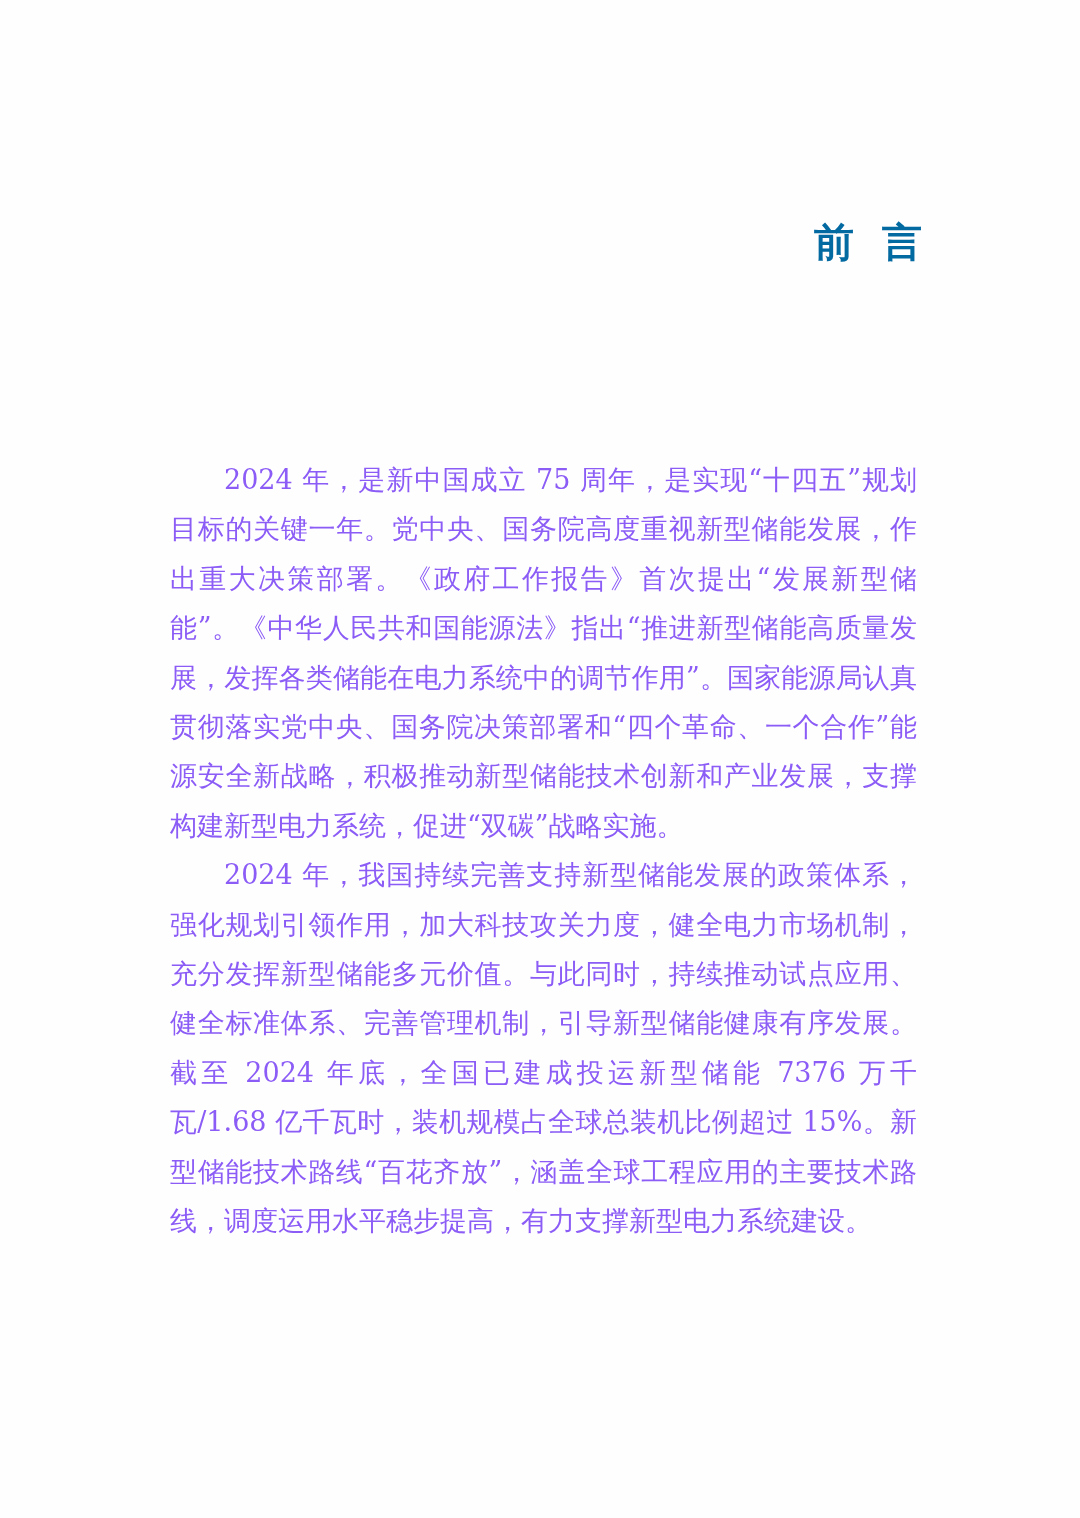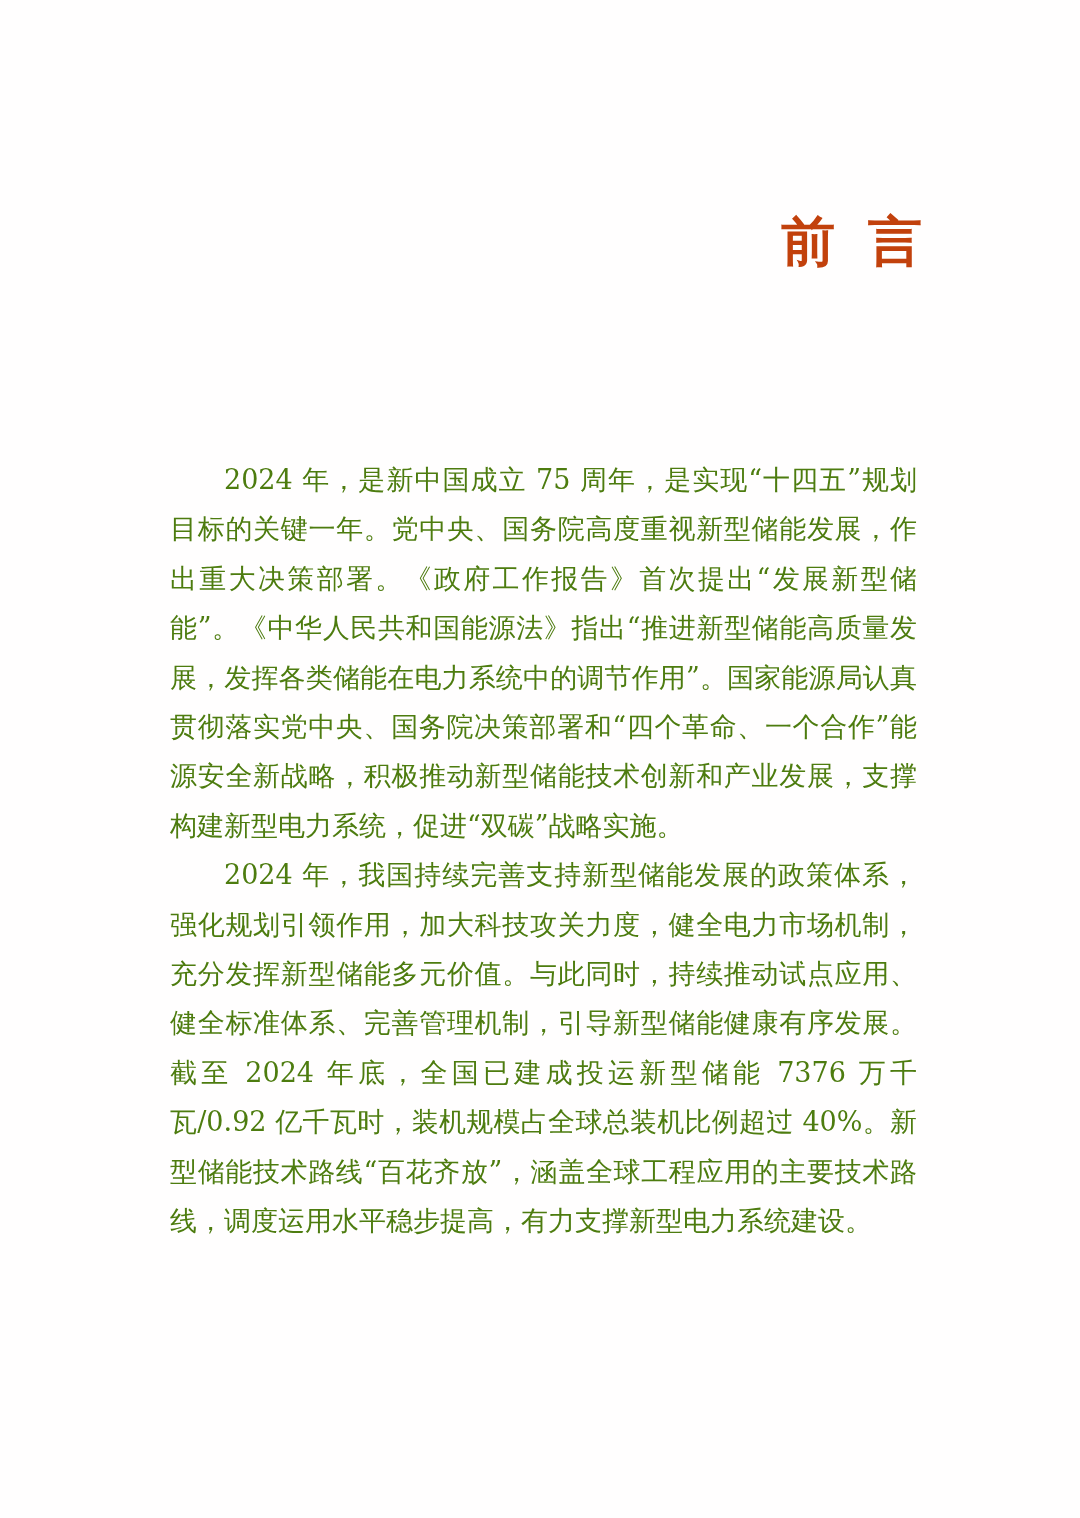--- a/index.html
+++ b/index.html
@@ -14,43 +14,43 @@
     margin: 0 auto;
     background: #fffefe;
     overflow: hidden;
     box-sizing: border-box;
   }
   .doc-title {
     margin: 212px 158px 0 0;
     text-align: right;
     font-family: "DejaVu Sans", "Liberation Sans", sans-serif;
     font-weight: bold;
-    font-size: 54px;
+    font-size: 40px;
     line-height: 60px;
     letter-spacing: 0;
     word-spacing: 14px;
-    color: #c2410c;
+    color: #0369a1;
   }
   .doc-body {
     margin: 183px 163px 0 170px;
     font-family: "DejaVu Serif", "Liberation Serif", serif;
     font-size: 27px;
     line-height: 49.4px;
-    color: #4d7c0f;
+    color: #8b5cf6;
     text-align: justify;
     text-justify: inter-ideograph;
   }
   .doc-body p {
     margin: 0;
     padding: 0;
     text-indent: 2em;
   }
 </style>
 </head>
 <body>
 
 <div class="page">
   <h1 class="doc-title">前 言</h1>
   <div class="doc-body">
     <p>2024 年，是新中国成立 75 周年，是实现“十四五”规划目标的关键一年。党中央、国务院高度重视新型储能发展，作出重大决策部署。《政府工作报告》首次提出“发展新型储能”。《中华人民共和国能源法》指出“推进新型储能高质量发展，发挥各类储能在电力系统中的调节作用”。国家能源局认真贯彻落实党中央、国务院决策部署和“四个革命、一个合作”能源安全新战略，积极推动新型储能技术创新和产业发展，支撑构建新型电力系统，促进“双碳”战略实施。</p>
-    <p>2024 年，我国持续完善支持新型储能发展的政策体系，强化规划引领作用，加大科技攻关力度，健全电力市场机制，充分发挥新型储能多元价值。与此同时，持续推动试点应用、健全标准体系、完善管理机制，引导新型储能健康有序发展。截至 2024 年底，全国已建成投运新型储能 7376 万千瓦/0.92 亿千瓦时，装机规模占全球总装机比例超过 40%。新型储能技术路线“百花齐放”，涵盖全球工程应用的主要技术路线，调度运用水平稳步提高，有力支撑新型电力系统建设。</p>
+    <p>2024 年，我国持续完善支持新型储能发展的政策体系，强化规划引领作用，加大科技攻关力度，健全电力市场机制，充分发挥新型储能多元价值。与此同时，持续推动试点应用、健全标准体系、完善管理机制，引导新型储能健康有序发展。截至 2024 年底，全国已建成投运新型储能 7376 万千瓦/1.68 亿千瓦时，装机规模占全球总装机比例超过 15%。新型储能技术路线“百花齐放”，涵盖全球工程应用的主要技术路线，调度运用水平稳步提高，有力支撑新型电力系统建设。</p>
   </div>
 </div>
 
 </body></html>

